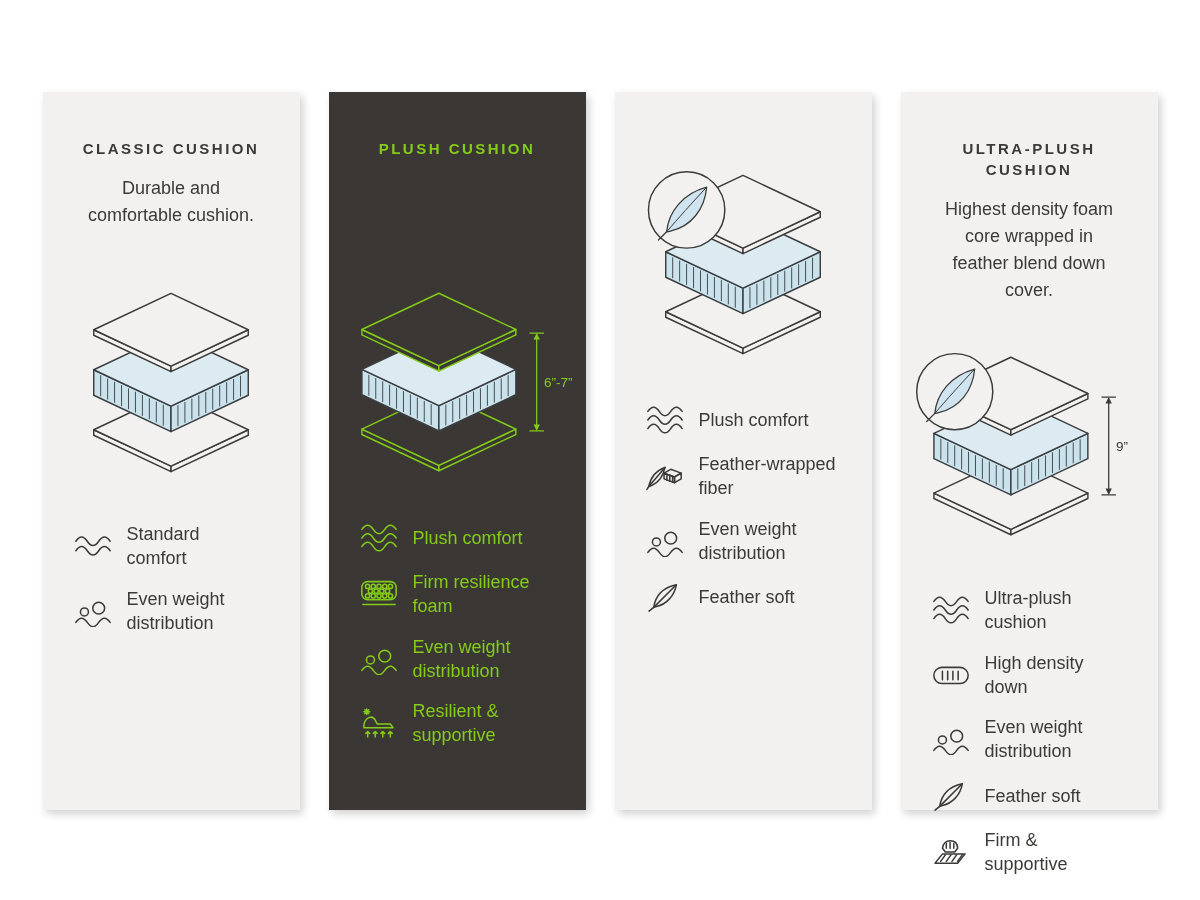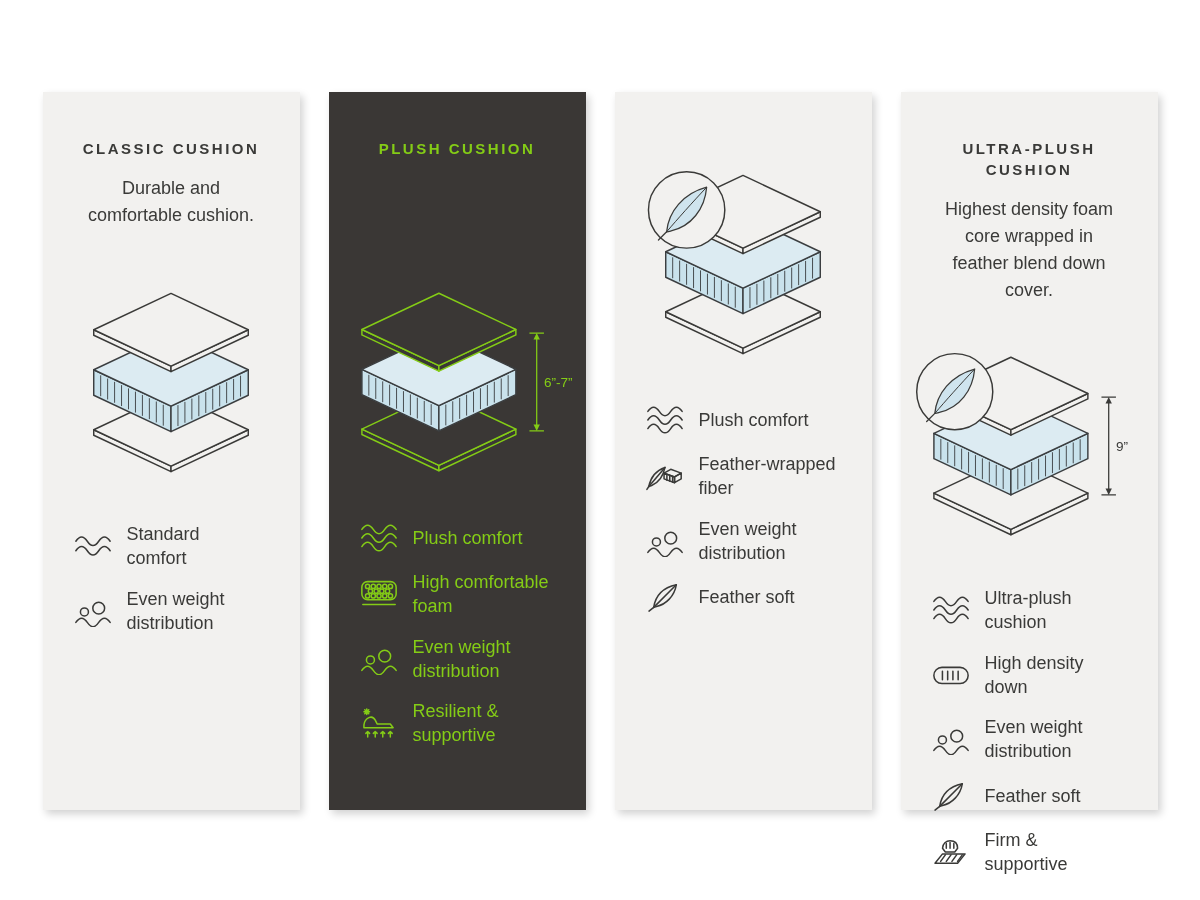--- a/index.html
+++ b/index.html
@@ -200,21 +200,21 @@
             </svg>
           </span>
         <span class="f-label">Plush comfort</span>
       </li>
       <li class="feature">
         <span class="f-icon">
             <svg viewBox="0 0 42 32">
               <use href="#i-honey"></use>
             </svg>
           </span>
-        <span class="f-label">High comfortable foam</span>
+        <span class="f-label">Firm resilience foam</span>
       </li>
       <li class="feature">
         <span class="f-icon">
             <svg viewBox="0 0 42 32">
               <use href="#i-even"></use>
             </svg>
           </span>
         <span class="f-label">Even weight distribution</span>
       </li>
       <li class="feature">

